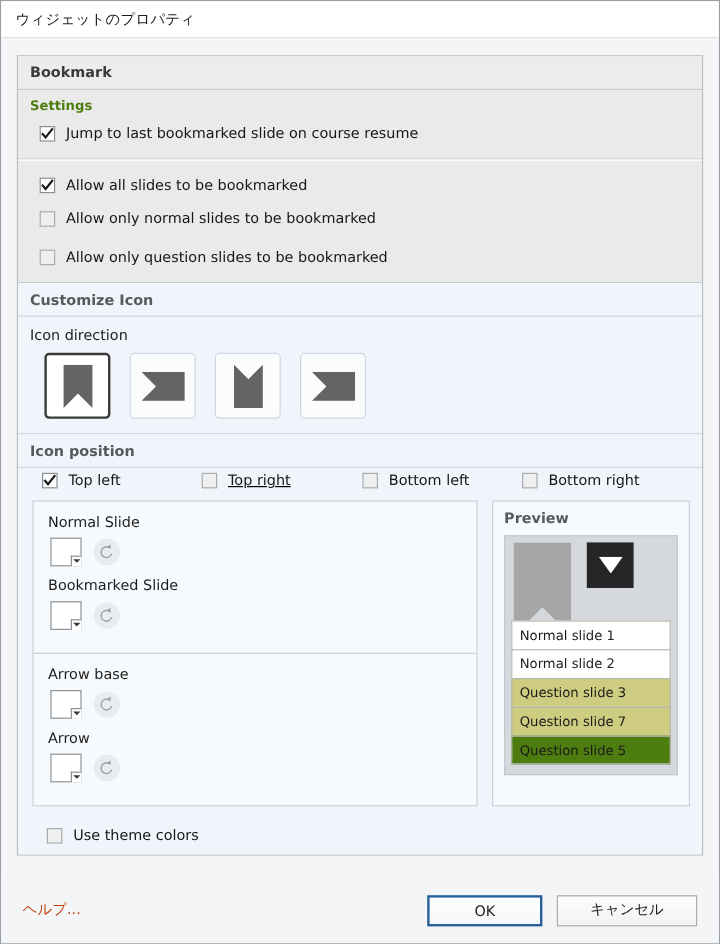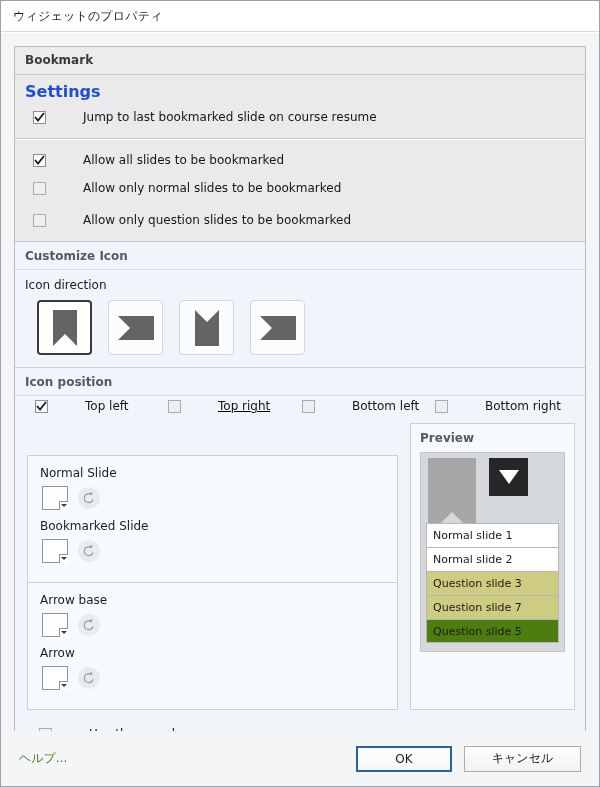--- a/index.html
+++ b/index.html
@@ -50,23 +50,23 @@
   }
   .panel-header {
     background: #ececec;
     border-bottom: 1px solid #c6cacd;
     padding: 6px 10px 7px 10px;
     font-size: 12px;
     font-weight: bold;
     color: #3a3a3a;
   }
   .group-header {
-    font-size: 16px;
+    font-size: 11px;
     font-weight: bold;
-    color: #1d4ed8;
+    color: #4d7c0f;
     padding: 7px 10px 4px 10px;
   }
 
   .settings-block {
     background: #eaeaea;
     border-bottom: 1px solid #c6cacd;
     padding-bottom: 9px;
   }
   .allow-block {
     background: #eaeaea;
@@ -91,21 +91,21 @@
     background: #fdfdfd;
     box-sizing: border-box;
     display: inline-flex;
     align-items: center; justify-content: center;
     margin-right: 9px;
     flex: none;
     position: relative;
   }
   .cb.unchecked { background: #efefef; border-color: #a9adb1; }
   .cb svg { display: block; }
-  .cb-label { font-size: 12px; color: #161616; margin-left: 28px; }
+  .cb-label { font-size: 12px; color: #161616; }
 
   
   .blue-block {
     background: #eff5fb;
     border-bottom: 1px solid #c9d4e0;
   }
   .blue-block.last { border-bottom: none; }
   .blue-head {
     font-size: 12px; font-weight: bold; color: #555a5e;
     padding: 7px 10px 6px 10px;
@@ -143,21 +143,21 @@
   .pos-item:nth-child(1) { width: 133px; }
   .pos-item:nth-child(2) { width: 134px; text-decoration: underline; }
   .pos-item:nth-child(3) { width: 133px; }
 
   
   .cols {
     display: flex;
     padding: 0 10px 10px 12px;
     gap: 12px;
   }
-  .colors-col { width: 378px; margin-top: 32px; }
+  .colors-col { width: 378px; }
   .colorbox {
     border: 1px solid #c8d2dd;
     background: #f7fafd;
     box-sizing: border-box;
     padding: 8px 0 12px 0;
   }
   .colorbox.top { border-bottom: none; }
   .color-label {
     font-size: 12px; color: #1c1c1c;
     padding: 2px 0 3px 12px;
@@ -255,21 +255,21 @@
     left: 0; right: 0; bottom: 0;
     height: 55px;
     background: #f3f5f7;
     display: flex;
     align-items: center;
     padding: 0 18px;
     box-sizing: border-box;
   }
   .help-link {
     font-size: 12px;
-    color: #4d7c0f;
+    color: #c2410c;
     flex: 1;
   }
   .btn {
     font-size: 12px;
     color: #1c1c1c;
     background: linear-gradient(#fdfdfd, #f2f2f2);
     border: 1px solid #a9adb1;
     box-sizing: border-box;
     width: 117px; height: 26px;
     display: flex; align-items: center; justify-content: center;

